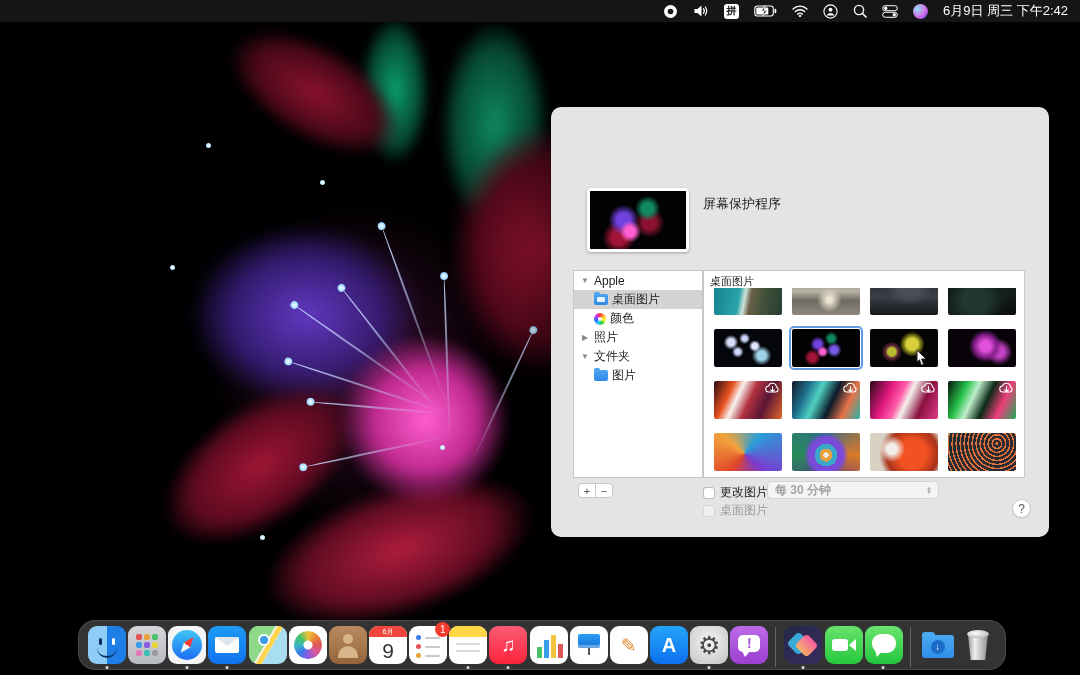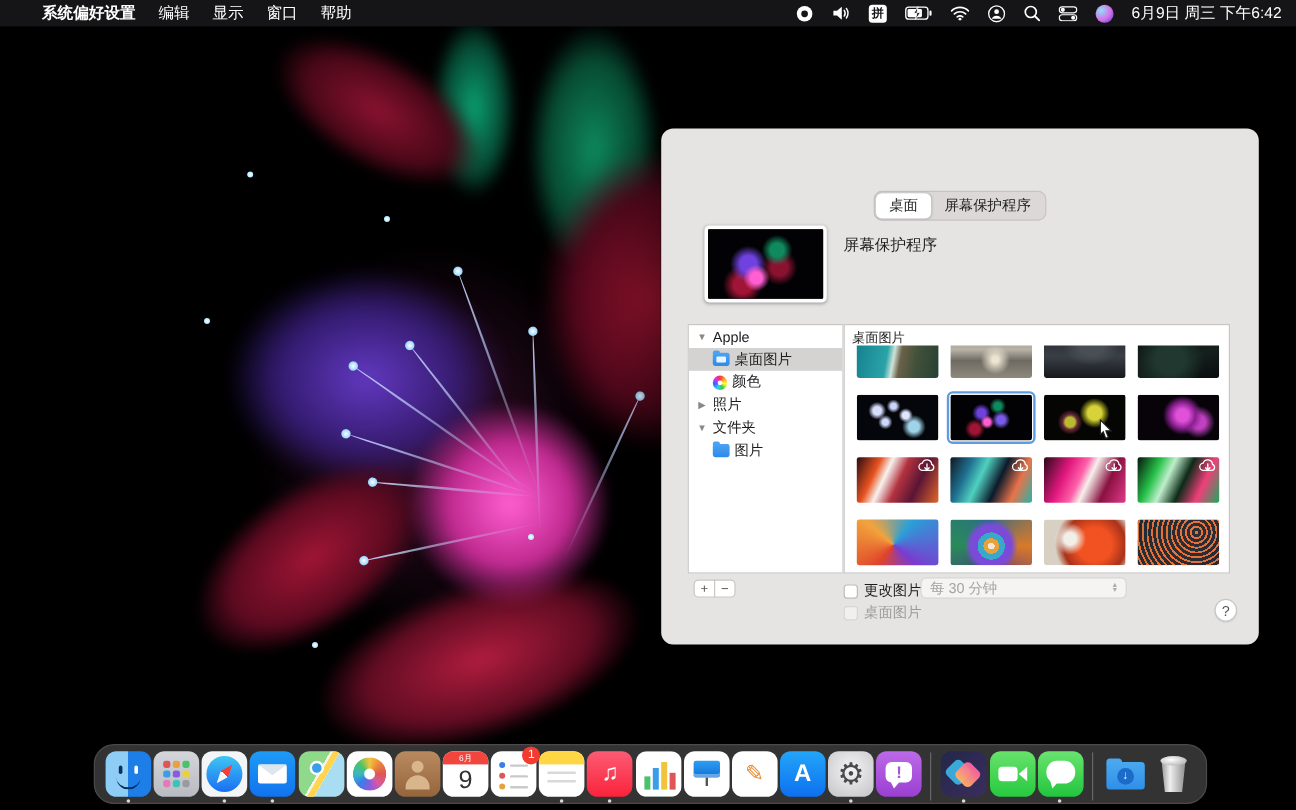--- a/index.html
+++ b/index.html
@@ -154,21 +154,21 @@
     display:flex; align-items:center; justify-content:center; }
   .pm-btn:first-child { border-radius:4px 0 0 4px; }
   .pm-btn:last-child { border-radius:0 4px 4px 0; margin-left:-1px; }
   .cb-row { position:absolute; display:flex; align-items:center; gap:5px; font-size:12px; }
   .checkbox { width:12px; height:12px; background:#fff; border:1px solid #bdbbba; border-radius:3px; }
   .cb-change { left:152px; top:377px; }
   .cb-random { left:152px; top:395px; color:#9d9b99; }
   .cb-random .checkbox { background:#f2f0ef; border-color:#d8d6d5; }
   .dropdown { position:absolute; left:216px; top:374px; width:172px; height:18px; background:#f6f4f3;
     border:1px solid #d7d5d4; border-radius:5px; display:flex; align-items:center; padding-left:7px;
-    font-size:12px; color:#a5a3a1; }
+    font-size:12px; color:#a5a3a1;font-weight:bold; }
   .dd-stepper { margin-left:auto; width:14px; height:14px; margin-right:2px; display:flex; flex-direction:column;
     align-items:center; justify-content:center; color:#b0aeac; font-size:6px; line-height:4px; }
   .help-btn { position:absolute; left:461px; top:392px; width:19px; height:19px; border-radius:50%;
     background:#fff; border:1px solid #c9c7c6; box-shadow:0 1px 1px rgba(0,0,0,.08);
     display:flex; align-items:center; justify-content:center; font-size:12px; color:#555; }
 
   
   .dock { position:absolute; left:78px; top:620px; width:928px; height:50px;
     background:rgba(62,62,64,.82); border:1px solid rgba(255,255,255,.12); border-radius:17px;
     display:flex; align-items:flex-start; padding:4px 8px 0; gap:1px; z-index:40; }
@@ -300,28 +300,20 @@
     <div class="stamen" style="transform:rotate(115deg);width:150px;left:210px;top:450px"></div>
     <div class="spark" style="left:96px;top:128px"></div>
     <div class="spark" style="left:60px;top:250px"></div>
     <div class="spark" style="left:210px;top:165px"></div>
     <div class="spark" style="left:330px;top:430px"></div>
     <div class="spark" style="left:150px;top:520px"></div>
   </div>
 </div>
 
 <div class="menu-bar">
-  <div class="mb-left">
-    <span class="apple"></span>
-    <span class="mb-app">系统偏好设置</span>
-    <span>编辑</span>
-    <span>显示</span>
-    <span>窗口</span>
-    <span>帮助</span>
-  </div>
   <div class="mb-right">
     <span class="mb-ic">
       <svg width="15" height="15" viewBox="0 0 15 15">
           <circle cx="7.5" cy="7.5" r="6.5" fill="#fff"></circle>
           <circle cx="7.5" cy="7.5" r="2.8" fill="#161618"></circle>
         </svg>
       </span>
     <span class="mb-ic">
       <svg width="16" height="14" viewBox="0 0 16 14">
           <path d="M1.5 5h3l4-3.4v10.8L4.5 9h-3z" fill="#fff"></path>
@@ -358,30 +350,26 @@
       </span>
     <span class="mb-ic">
       <svg width="16" height="13" viewBox="0 0 16 13">
           <rect x="0.7" y="0.7" width="14.6" height="5" rx="2.5" stroke="#fff" stroke-width="1" fill="none"></rect>
           <circle cx="3.7" cy="3.2" r="1.7" fill="#fff"></circle>
           <rect x="0.7" y="7.3" width="14.6" height="5" rx="2.5" stroke="#fff" stroke-width="1" fill="none"></rect>
           <circle cx="12.3" cy="9.8" r="1.7" fill="#fff"></circle>
         </svg>
       </span>
     <span class="siri-orb"></span>
-    <span class="mb-clock">6月9日 周三 下午6:42</span>
+    <span class="mb-clock">6月9日 周三 下午2:42</span>
   </div>
 </div>
 
 <div class="window">
 
-  <div class="tabs">
-    <div class="tab sel">桌面</div>
-    <div class="tab">屏幕保护程序</div>
-  </div>
 
   <div class="well">
       <div class="mini-flower"></div>
     </div>
   <div class="wall-name">屏幕保护程序</div>
 
   <div class="box sidebar-box">
     <div class="side-row">
       <span class="tri">▼</span>
       <span>Apple</span>

